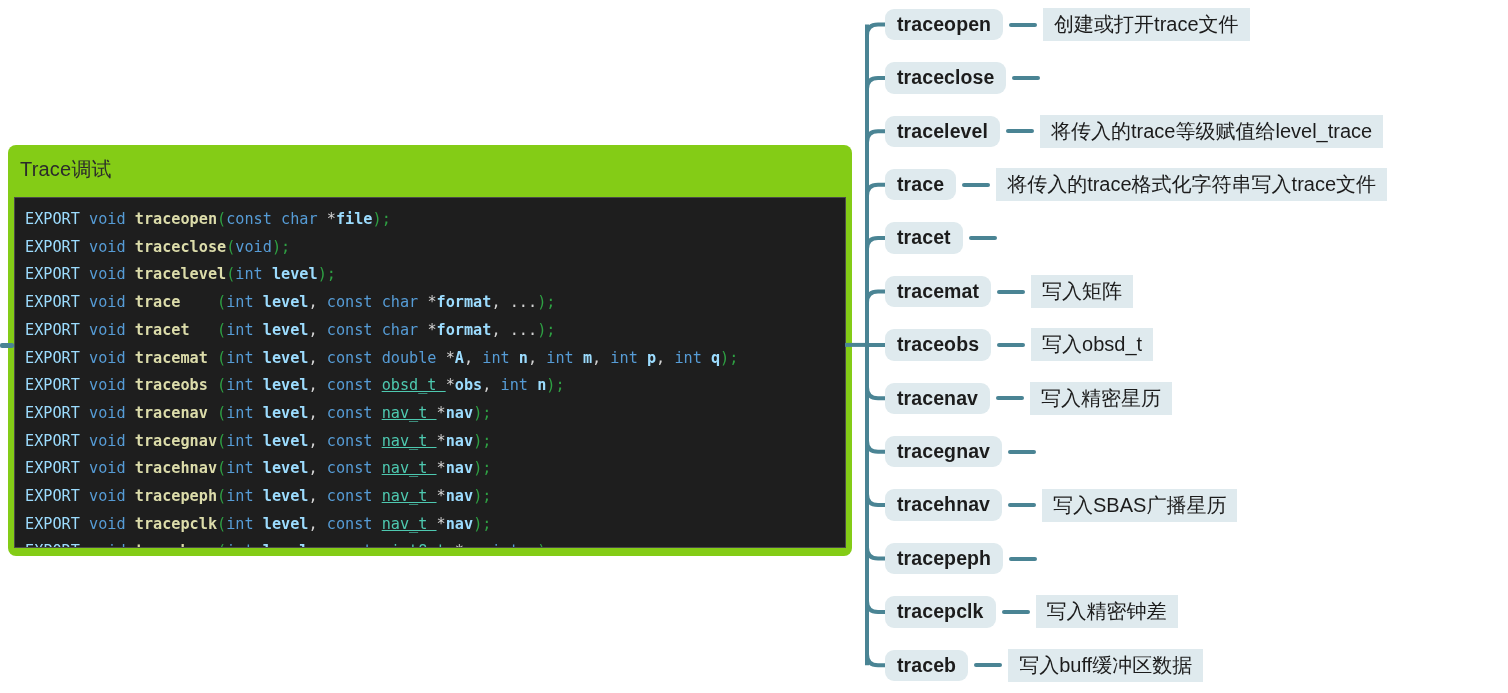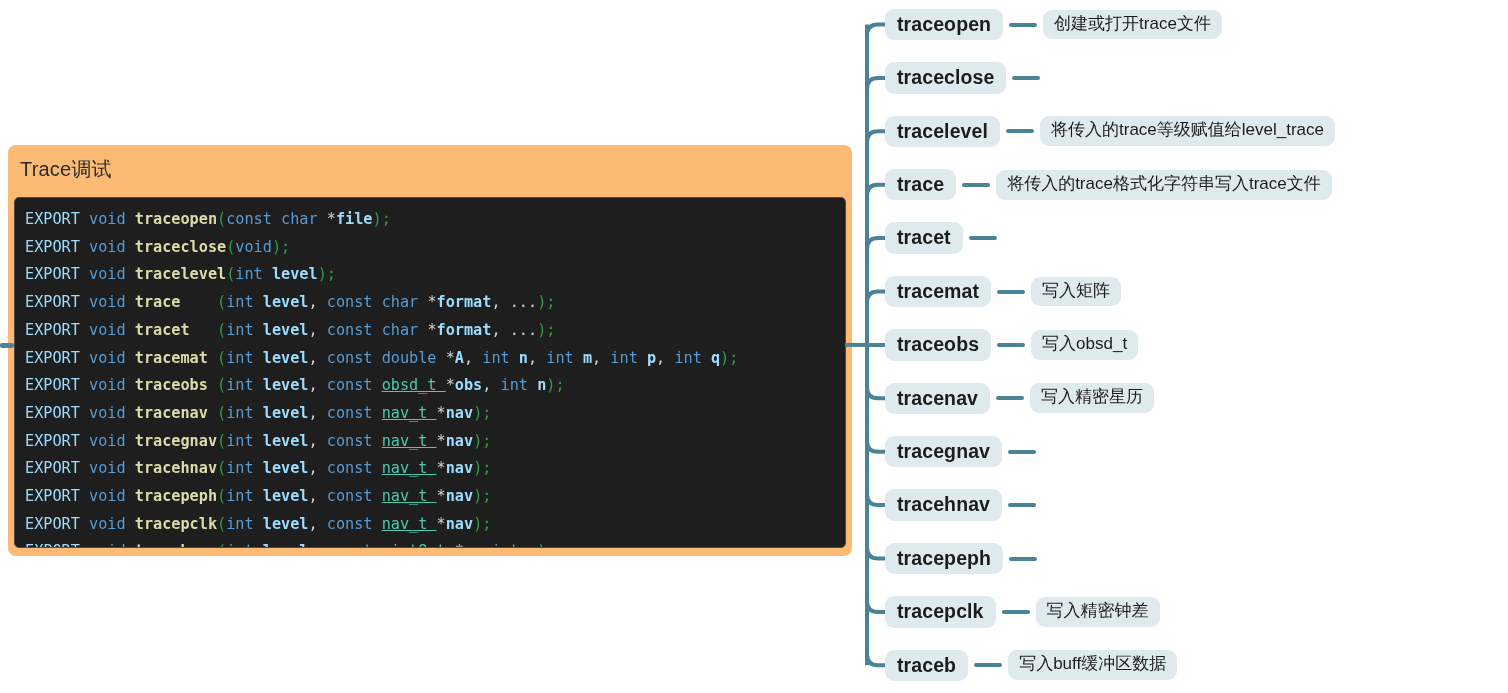--- a/index.html
+++ b/index.html
@@ -15,42 +15,42 @@
     position: relative;
   }
 
   
   #code-card {
     position: absolute;
     left: 8px;
     top: 145px;
     width: 844px;
     height: 411px;
-    background: #fdba74;
+    background: #84cc16;
     border-radius: 8px;
     box-sizing: border-box;
   }
   #code-card-title {
     position: absolute;
     left: 12px;
     top: 11px;
     font-size: 20px;
     color: #2b2b2b;
     letter-spacing: 0.2px;
     white-space: nowrap;
   }
   #code-block {
     position: absolute;
     left: 6px;
     top: 52px;
     width: 832px;
     height: 351px;
     background: #1e1e1e;
     border: 1px solid #4a4a4a;
-    border-radius: 5px;
+    border-radius: 0;
     box-sizing: border-box;
     overflow: hidden;
     padding: 8px 0 0 10px;
   }
   #code-lines {
     font-family: "DejaVu Sans Mono", "Liberation Mono", monospace;
     font-size: 15.2px;
     line-height: 27.7px;
     white-space: pre;
   }
@@ -109,23 +109,23 @@
   .mm-link {
     width: 28px;
     height: 4px;
     background: #4a8494;
     border-radius: 2px;
     margin: 0 6px;
     flex: none;
   }
   .mm-desc {
     background: #dfeaee;
-    border-radius: 9px;
+    border-radius: 0;
     padding: 5px 11px 6px 11px;
-    font-size: 17px;
+    font-size: 20px;
     color: #1c1c1c;
     line-height: 1.1;
     text-align: center;
   }
 </style>
 </head>
 <body>
 
 <div id="code-card">
   <div id="code-card-title">Trace调试</div>
@@ -193,20 +193,21 @@
         <span class="mm-link"></span>
         <span class="mm-desc">写入精密星历</span>
       </div>
       <div class="mm-row" style="top: 432.7px;">
         <span class="mm-key">tracegnav</span>
         <span class="mm-link"></span>
       </div>
       <div class="mm-row" style="top: 486.1px;">
         <span class="mm-key">tracehnav</span>
         <span class="mm-link"></span>
+        <span class="mm-desc">写入SBAS广播星历</span>
       </div>
       <div class="mm-row" style="top: 539.5px;">
         <span class="mm-key">tracepeph</span>
         <span class="mm-link"></span>
       </div>
       <div class="mm-row" style="top: 592.9px;">
         <span class="mm-key">tracepclk</span>
         <span class="mm-link"></span>
         <span class="mm-desc">写入精密钟差</span>
       </div>

